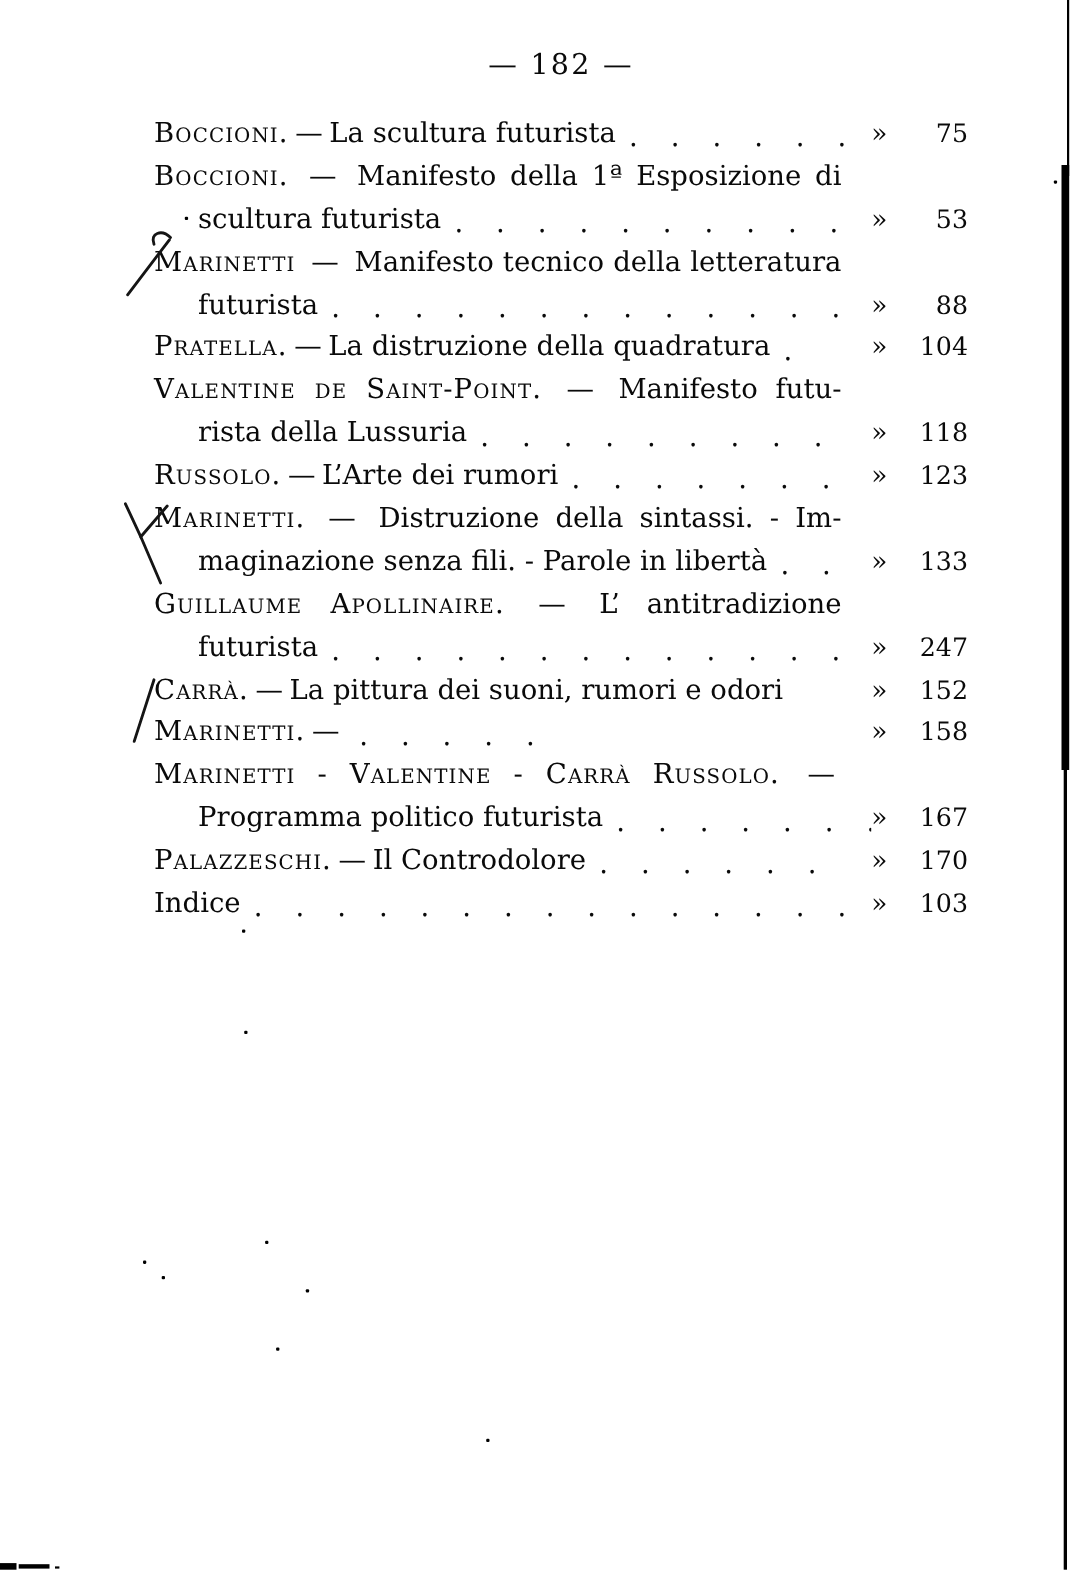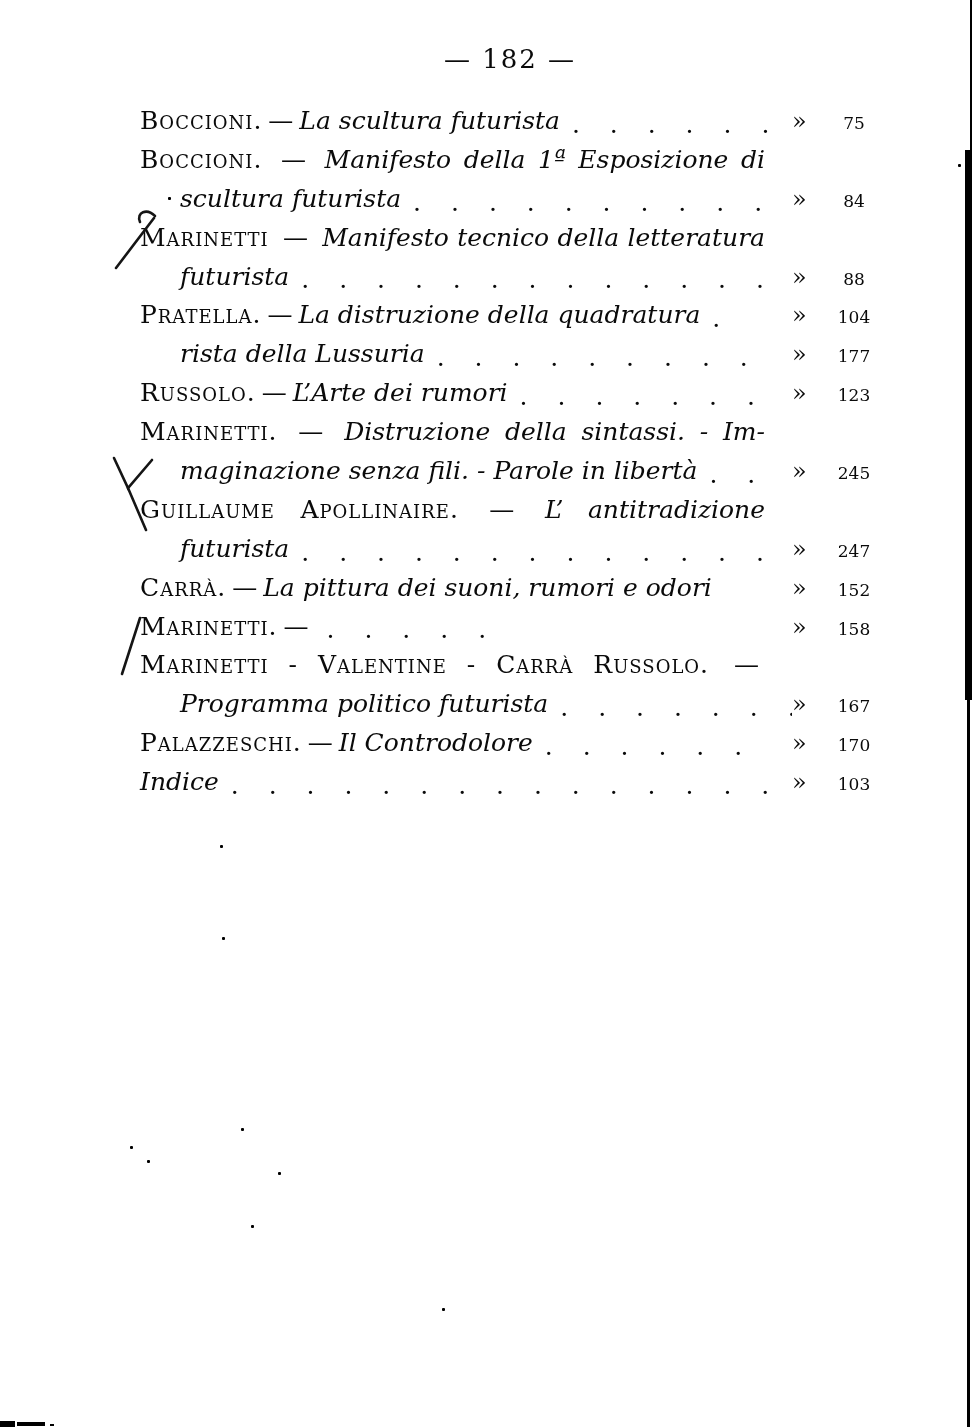--- a/index.html
+++ b/index.html
@@ -38,21 +38,21 @@
     text-align:justify;
     text-align-last:justify;
     white-space:normal;
   }
   .author{
     font-variant:small-caps;
     font-variant-caps:small-caps;
     letter-spacing:1px;
   }
   .sep{padding:0 6px;}
-  .title{font-style:italic;}
+  .title{}
   .dots{
     flex:1 1 0;
     min-width:0;
     overflow:hidden;
     position:relative;
     align-self:stretch;
   }
   .dots-inner{
     position:absolute;
     left:12px;bottom:6px;
@@ -61,22 +61,22 @@
     font-size:25px;
   }
   .ref{
     width:36px;
     flex:0 0 36px;
     font-size:24px;
   }
   .pagenum{
     width:52px;
     flex:0 0 52px;
-    text-align:center;
-    font-size:17px;
+    text-align:right;
+    font-size:23px;
   }
   .pencil-mark{position:absolute;}
   .pencil-mark path{
     stroke:#151515;
     stroke-width:2.6;
     fill:none;
     stroke-linecap:round;
   }
   .artifact{position:absolute;background:#000;}
   .speck{position:absolute;background:#000;width:3px;height:3px;border-radius:1px;}
@@ -105,21 +105,21 @@
     
     
   </div>
     <div class="toc-line indent">
 
     <span class="title">scultura futurista</span>
     <span class="dots">
         <span class="dots-inner">. . . . . . . . . .</span>
       </span>
     <span class="ref">»</span>
-    <span class="pagenum">84</span>
+    <span class="pagenum">53</span>
   </div>
     <div class="toc-line justify">
     <span class="author">Marinetti</span>
     <span class="sep">—</span>
     <span class="title">Manifesto tecnico della letteratura</span>
     
     
     
   </div>
     <div class="toc-line indent">
@@ -134,28 +134,36 @@
     <div class="toc-line">
     <span class="author">Pratella.</span>
     <span class="sep">—</span>
     <span class="title">La distruzione della quadratura</span>
     <span class="dots">
         <span class="dots-inner">.</span>
       </span>
     <span class="ref">»</span>
     <span class="pagenum">104</span>
   </div>
+    <div class="toc-line justify">
+    <span class="author">Valentine de Saint-Point.</span>
+    <span class="sep">—</span>
+    <span class="title">Manifesto futu-</span>
+    
+    
+    
+  </div>
     <div class="toc-line indent">
 
     <span class="title">rista della Lussuria</span>
     <span class="dots">
         <span class="dots-inner">. . . . . . . . .</span>
       </span>
     <span class="ref">»</span>
-    <span class="pagenum">177</span>
+    <span class="pagenum">118</span>
   </div>
     <div class="toc-line">
     <span class="author">Russolo.</span>
     <span class="sep">—</span>
     <span class="title">L’Arte dei rumori</span>
     <span class="dots">
         <span class="dots-inner">. . . . . . .</span>
       </span>
     <span class="ref">»</span>
     <span class="pagenum">123</span>
@@ -168,21 +176,21 @@
     
     
   </div>
     <div class="toc-line indent">
 
     <span class="title">maginazione senza fili. - Parole in libertà</span>
     <span class="dots">
         <span class="dots-inner">. .</span>
       </span>
     <span class="ref">»</span>
-    <span class="pagenum">245</span>
+    <span class="pagenum">133</span>
   </div>
     <div class="toc-line justify">
     <span class="author">Guillaume Apollinaire.</span>
     <span class="sep">—</span>
     <span class="title">L’ antitradizione</span>
     
     
     
   </div>
     <div class="toc-line indent">

